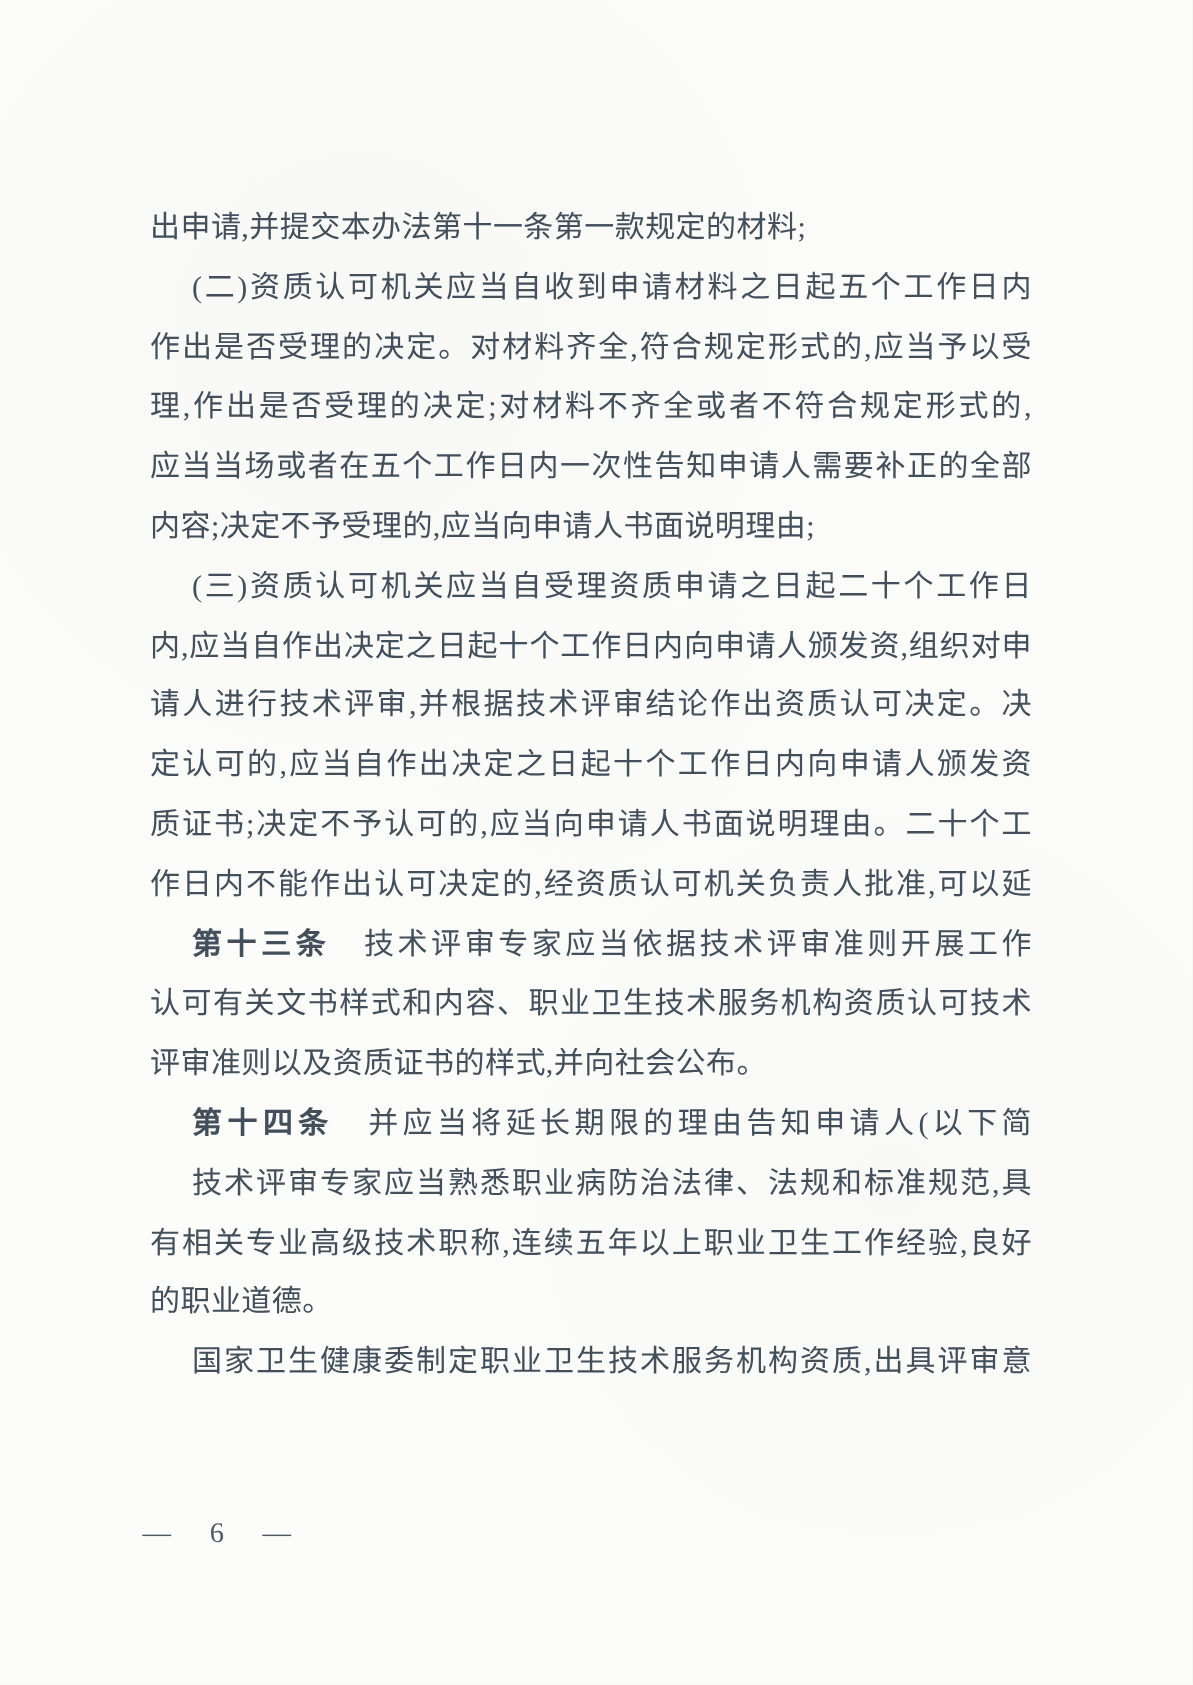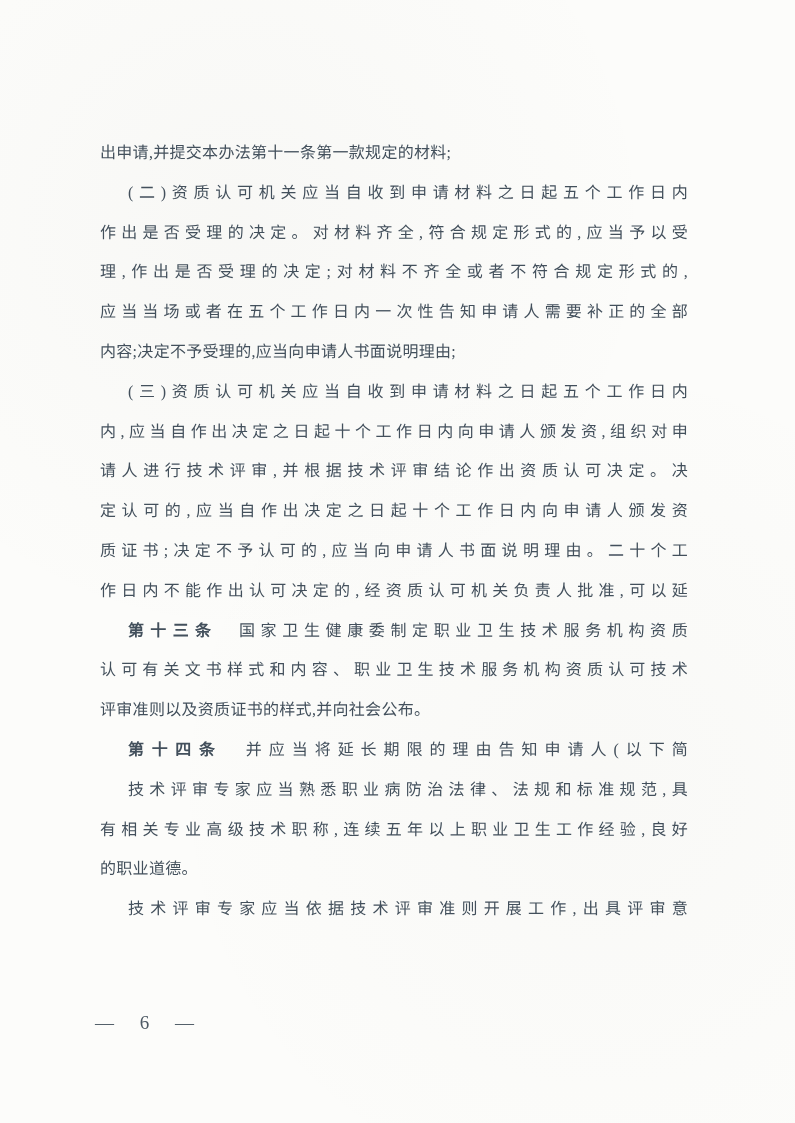--- a/index.html
+++ b/index.html
@@ -26,21 +26,21 @@
     position:absolute;inset:0;
     background:
       radial-gradient(circle at 30% 20%, rgba(120,120,110,0.03), transparent 40%),
       radial-gradient(circle at 75% 70%, rgba(120,120,110,0.025), transparent 45%);
     pointer-events:none;
   }
   .content{
     position:absolute;
     left:100px; top:133px;
     width:588px;
-    font-size:16px;
+    font-size:20px;
     line-height:39.8px;
     letter-spacing:0.3px;
   }
   .line{
     height:39.8px;
     white-space:nowrap;
   }
   .line.full{
     white-space:normal;
     text-align:justify;
@@ -71,31 +71,31 @@
 <body>
 
 <div class="page">
   <div class="content">
       <div class="line short"><span>出申请,并提交本办法第十一条第一款规定的材料;</span></div>
       <div class="line full indent"><span>(二)资质认可机关应当自收到申请材料之日起五个工作日内</span></div>
       <div class="line full"><span>作出是否受理的决定。对材料齐全,符合规定形式的,应当予以受</span></div>
       <div class="line full"><span>理,作出是否受理的决定;对材料不齐全或者不符合规定形式的,</span></div>
       <div class="line full"><span>应当当场或者在五个工作日内一次性告知申请人需要补正的全部</span></div>
       <div class="line short"><span>内容;决定不予受理的,应当向申请人书面说明理由;</span></div>
-      <div class="line full indent"><span>(三)资质认可机关应当自收到申请材料之日起五个工作日内</span></div>
+      <div class="line full indent"><span>(三)资质认可机关应当自受理资质申请之日起二十个工作日</span></div>
       <div class="line full"><span>内,应当自作出决定之日起十个工作日内向申请人颁发资,组织对申</span></div>
       <div class="line full"><span>请人进行技术评审,并根据技术评审结论作出资质认可决定。决</span></div>
       <div class="line full"><span>定认可的,应当自作出决定之日起十个工作日内向申请人颁发资</span></div>
       <div class="line full"><span>质证书;决定不予认可的,应当向申请人书面说明理由。二十个工</span></div>
       <div class="line full"><span>作日内不能作出认可决定的,经资质认可机关负责人批准,可以延</span></div>
-      <div class="line full indent"><span class="bold">第十三条</span><span>　国家卫生健康委制定职业卫生技术服务机构资质</span></div>
+      <div class="line full indent"><span class="bold">第十三条</span><span>　技术评审专家应当依据技术评审准则开展工作</span></div>
       <div class="line full"><span>认可有关文书样式和内容、职业卫生技术服务机构资质认可技术</span></div>
       <div class="line short"><span>评审准则以及资质证书的样式,并向社会公布。</span></div>
       <div class="line full indent"><span class="bold">第十四条</span><span>　并应当将延长期限的理由告知申请人(以下简</span></div>
       <div class="line full indent"><span>技术评审专家应当熟悉职业病防治法律、法规和标准规范,具</span></div>
       <div class="line full"><span>有相关专业高级技术职称,连续五年以上职业卫生工作经验,良好</span></div>
       <div class="line short"><span>的职业道德。</span></div>
-      <div class="line full indent"><span>技术评审专家应当依据技术评审准则开展工作,出具评审意</span></div>
+      <div class="line full indent"><span>国家卫生健康委制定职业卫生技术服务机构资质,出具评审意</span></div>
     </div>
   <div class="footer">
     <span>— 6 —</span>
   </div>
 </div>
 
 </body></html>

